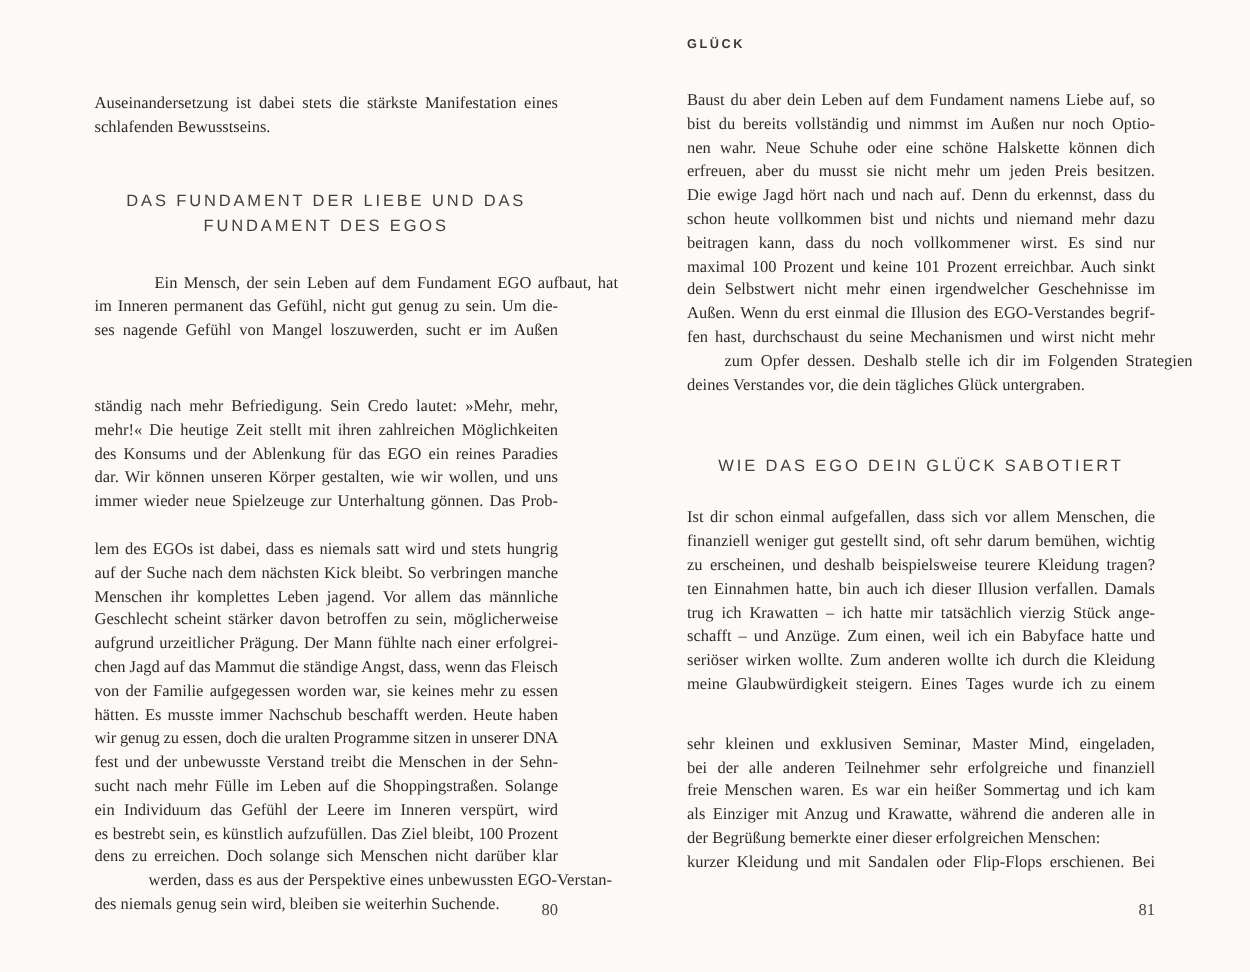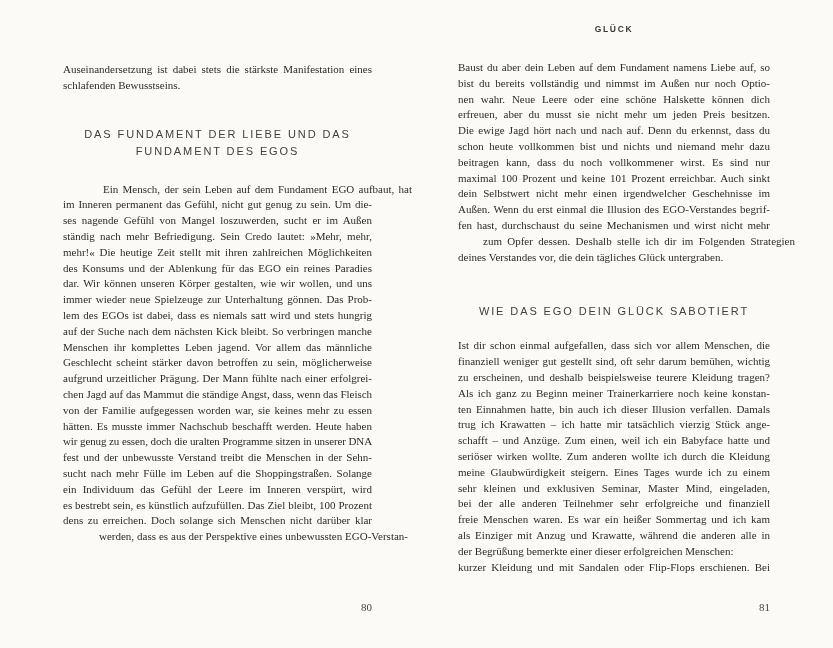--- a/index.html
+++ b/index.html
@@ -24,21 +24,21 @@
     letter-spacing: 1.9px;
     line-height: 17px;
     text-align: center;
     color: #44403a;
     margin: 2px;
   }
   .col-left  .heading { margin-top: 32px; margin-bottom: 22px; }
   .col-right .heading { margin-top: 38px; margin-bottom: 18px; }
   .running-head {
     position: absolute; left: 458px; top: 24px; width: 312px;
-    text-align: center;
+    text-align: left;
     font-family: "Liberation Sans", "DejaVu Sans", sans-serif;
     font-size: 8.5px; font-weight: 700; letter-spacing: 1.7px;
     color: #3c3833;
   }
   .pagenum {
     position: absolute; top: 601px;
     text-align: right;
     font-size: 11px; color: #48433b;
   }
   .pagenum-left  { left: 63px;  width: 309px; }
@@ -57,73 +57,73 @@
         <div class="line" style="">schlafenden Bewusstseins.</div>
       </div>
     <h2 class="heading">
         <div class="line">DAS FUNDAMENT DER LIEBE UND DAS</div>
         <div class="line">FUNDAMENT DES EGOS</div>
       </h2>
     <div class="para jlines">
         <div class="line" style="text-align-last: justify; margin-left: 40px;">Ein Mensch, der sein Leben auf dem Fundament EGO aufbaut, hat</div>
         <div class="line" style="text-align-last: justify;">im Inneren permanent das Gefühl, nicht gut genug zu sein. Um die-</div>
         <div class="line" style="text-align-last: justify;">ses nagende Gefühl von Mangel loszuwerden, sucht er im Außen</div>
-        <div class="line" style="text-align-last: justify;">ständig nach mehr Befriedigung. Sein Credo lautet: »Mehr, mehr,</div>
+        <div class="line" style="text-align-last: justify; margin-top: 35px;">ständig nach mehr Befriedigung. Sein Credo lautet: »Mehr, mehr,</div>
         <div class="line" style="text-align-last: justify;">mehr!« Die heutige Zeit stellt mit ihren zahlreichen Möglichkeiten</div>
         <div class="line" style="text-align-last: justify;">des Konsums und der Ablenkung für das EGO ein reines Paradies</div>
         <div class="line" style="text-align-last: justify;">dar. Wir können unseren Körper gestalten, wie wir wollen, und uns</div>
         <div class="line" style="text-align-last: justify;">immer wieder neue Spielzeuge zur Unterhaltung gönnen. Das Prob-</div>
-        <div class="line" style="text-align-last: justify;">lem des EGOs ist dabei, dass es niemals satt wird und stets hungrig</div>
+        <div class="line" style="text-align-last: justify; margin-top: 16px;">lem des EGOs ist dabei, dass es niemals satt wird und stets hungrig</div>
         <div class="line" style="text-align-last: justify;">auf der Suche nach dem nächsten Kick bleibt. So verbringen manche</div>
         <div class="line" style="text-align-last: justify;">Menschen ihr komplettes Leben jagend. Vor allem das männliche</div>
         <div class="line" style="text-align-last: justify;">Geschlecht scheint stärker davon betroffen zu sein, möglicherweise</div>
         <div class="line" style="text-align-last: justify;">aufgrund urzeitlicher Prägung. Der Mann fühlte nach einer erfolgrei-</div>
         <div class="line" style="letter-spacing: -0.03px; text-align-last: justify;">chen Jagd auf das Mammut die ständige Angst, dass, wenn das Fleisch</div>
         <div class="line" style="text-align-last: justify;">von der Familie aufgegessen worden war, sie keines mehr zu essen</div>
         <div class="line" style="text-align-last: justify;">hätten. Es musste immer Nachschub beschafft werden. Heute haben</div>
         <div class="line" style="letter-spacing: -0.103px; text-align-last: justify;">wir genug zu essen, doch die uralten Programme sitzen in unserer DNA</div>
         <div class="line" style="text-align-last: justify;">fest und der unbewusste Verstand treibt die Menschen in der Sehn-</div>
         <div class="line" style="text-align-last: justify;">sucht nach mehr Fülle im Leben auf die Shoppingstraßen. Solange</div>
         <div class="line" style="text-align-last: justify;">ein Individuum das Gefühl der Leere im Inneren verspürt, wird</div>
         <div class="line" style="text-align-last: justify;">es bestrebt sein, es künstlich aufzufüllen. Das Ziel bleibt, 100 Prozent</div>
         <div class="line" style="text-align-last: justify;">dens zu erreichen. Doch solange sich Menschen nicht darüber klar</div>
         <div class="line" style="text-align-last: justify; margin-left: 36px;">werden, dass es aus der Perspektive eines unbewussten EGO-Verstan-</div>
+        <div class="line" style="">des niemals genug sein wird, bleiben sie weiterhin Suchende.</div>
       </div>
   </section>
 
   <section class="col col-right">
     <div class="para jlines">
         <div class="line" style="text-align-last: justify;">Baust du aber dein Leben auf dem Fundament namens Liebe auf, so</div>
         <div class="line" style="text-align-last: justify;">bist du bereits vollständig und nimmst im Außen nur noch Optio-</div>
-        <div class="line" style="text-align-last: justify;">nen wahr. Neue Leere oder eine schöne Halskette können dich</div>
+        <div class="line" style="text-align-last: justify;">nen wahr. Neue Schuhe oder eine schöne Halskette können dich</div>
         <div class="line" style="text-align-last: justify;">erfreuen, aber du musst sie nicht mehr um jeden Preis besitzen.</div>
         <div class="line" style="text-align-last: justify;">Die ewige Jagd hört nach und nach auf. Denn du erkennst, dass du</div>
         <div class="line" style="text-align-last: justify;">schon heute vollkommen bist und nichts und niemand mehr dazu</div>
         <div class="line" style="text-align-last: justify;">beitragen kann, dass du noch vollkommener wirst. Es sind nur</div>
         <div class="line" style="text-align-last: justify;">maximal 100 Prozent und keine 101 Prozent erreichbar. Auch sinkt</div>
         <div class="line" style="text-align-last: justify;">dein Selbstwert nicht mehr einen irgendwelcher Geschehnisse im</div>
         <div class="line" style="text-align-last: justify;">Außen. Wenn du erst einmal die Illusion des EGO-Verstandes begrif-</div>
         <div class="line" style="text-align-last: justify;">fen hast, durchschaust du seine Mechanismen und wirst nicht mehr</div>
         <div class="line" style="text-align-last: justify; margin-left: 25px;">zum Opfer dessen. Deshalb stelle ich dir im Folgenden Strategien</div>
         <div class="line" style="">deines Verstandes vor, die dein tägliches Glück untergraben.</div>
       </div>
     <h2 class="heading">
         <div class="line">WIE DAS EGO DEIN GLÜCK SABOTIERT</div>
       </h2>
     <div class="para jlines">
         <div class="line" style="text-align-last: justify;">Ist dir schon einmal aufgefallen, dass sich vor allem Menschen, die</div>
         <div class="line" style="text-align-last: justify;">finanziell weniger gut gestellt sind, oft sehr darum bemühen, wichtig</div>
         <div class="line" style="text-align-last: justify;">zu erscheinen, und deshalb beispielsweise teurere Kleidung tragen?</div>
-        <div class="line" style="text-align-last: justify;">Als ich ganz zu Beginn meiner Trainerkarriere noch keine konstan-</div>
         <div class="line" style="text-align-last: justify;">ten Einnahmen hatte, bin auch ich dieser Illusion verfallen. Damals</div>
         <div class="line" style="text-align-last: justify;">trug ich Krawatten – ich hatte mir tatsächlich vierzig Stück ange-</div>
         <div class="line" style="text-align-last: justify;">schafft – und Anzüge. Zum einen, weil ich ein Babyface hatte und</div>
         <div class="line" style="text-align-last: justify;">seriöser wirken wollte. Zum anderen wollte ich durch die Kleidung</div>
         <div class="line" style="text-align-last: justify;">meine Glaubwürdigkeit steigern. Eines Tages wurde ich zu einem</div>
-        <div class="line" style="text-align-last: justify;">sehr kleinen und exklusiven Seminar, Master Mind, eingeladen,</div>
+        <div class="line" style="text-align-last: justify; margin-top: 24px;">sehr kleinen und exklusiven Seminar, Master Mind, eingeladen,</div>
         <div class="line" style="text-align-last: justify;">bei der alle anderen Teilnehmer sehr erfolgreiche und finanziell</div>
         <div class="line" style="text-align-last: justify;">freie Menschen waren. Es war ein heißer Sommertag und ich kam</div>
         <div class="line" style="text-align-last: justify;">als Einziger mit Anzug und Krawatte, während die anderen alle in</div>
         <div class="line" style="">der Begrüßung bemerkte einer dieser erfolgreichen Menschen:</div>
         <div class="line" style="text-align-last: justify;">kurzer Kleidung und mit Sandalen oder Flip-Flops erschienen. Bei</div>
       </div>
   </section>
 
   <div class="pagenum pagenum-left">80</div>
   <div class="pagenum pagenum-right">81</div>

